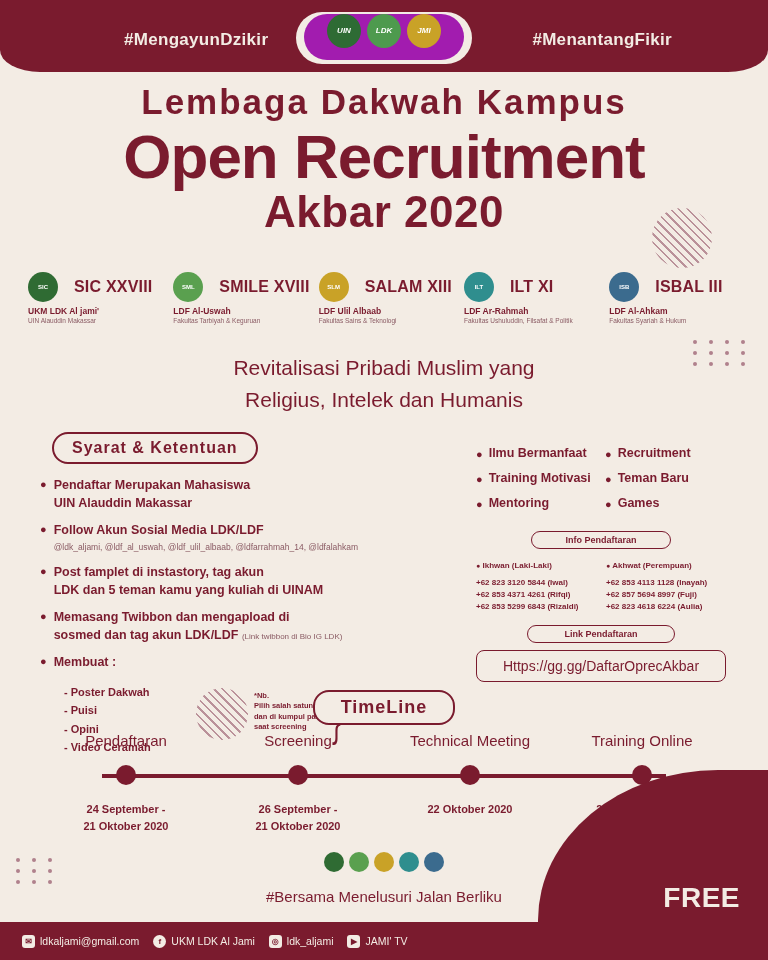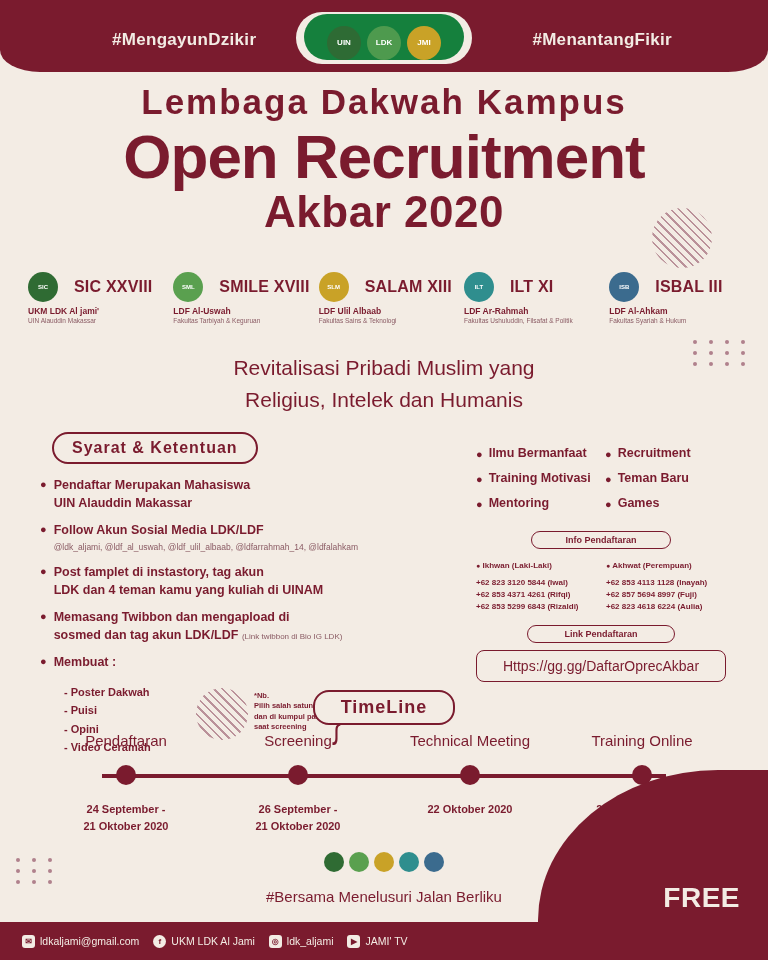--- a/index.html
+++ b/index.html
@@ -28,36 +28,37 @@
     border-bottom-right-radius: 40px 22px;
   }
   .hashtag-left, .hashtag-right {
     position: absolute;
     top: 30px;
     color: #f3ece4;
     font-size: 17px;
     font-weight: bold;
     letter-spacing: .3px;
   }
-  .hashtag-left { left: 112px; text-align: right; }
+  .hashtag-left { left: 124px; text-align: right; }
   .hashtag-right { right: 96px; }
 
   .logo-pill {
     position: absolute;
     top: 14px;
     left: 50%;
     transform: translateX(-50%);
     width: 160px;
     height: 46px;
-    background: #15803d;
+    background: #a21caf;
     border-radius: 23px;
     display: flex;
-    align-items: flex-end;
+    align-items: flex-start;
     justify-content: center;
     gap: 6px;
+    font-style: italic;
   }
   .minilogo {
     width: 34px; height: 34px;
     border-radius: 50%;
     display: flex; align-items: center; justify-content: center;
     font-size: 8px; font-weight: bold; color: #fff;
     line-height: 1;
     text-align: center;
   }
   .ml1 { background: #2e6b34; }
@@ -445,21 +446,21 @@
         <span class="dot">●</span>
         <span>
           <span class="li-main" style="white-space:pre-line">Follow Akun Sosial Media LDK/LDF</span>
           <div class="li-sub">@ldk_aljami, @ldf_al_uswah, @ldf_ulil_albaab, @ldfarrahmah_14, @ldfalahkam</div>
         </span>
       </div>
       <div class="li">
         <span class="dot">●</span>
         <span>
           <span class="li-main" style="white-space:pre-line">Post famplet di instastory, tag akun
-LDK dan 4 teman kamu yang kuliah di UINAM</span>
+LDK dan 5 teman kamu yang kuliah di UINAM</span>
         </span>
       </div>
       <div class="li">
         <span class="dot">●</span>
         <span>
           <span class="li-main" style="white-space:pre-line">Memasang Twibbon dan mengapload di
 sosmed dan tag akun LDK/LDF</span>
           <span class="li-inline-note">(Link twibbon di Bio IG LDK)</span>
         </span>
       </div>

